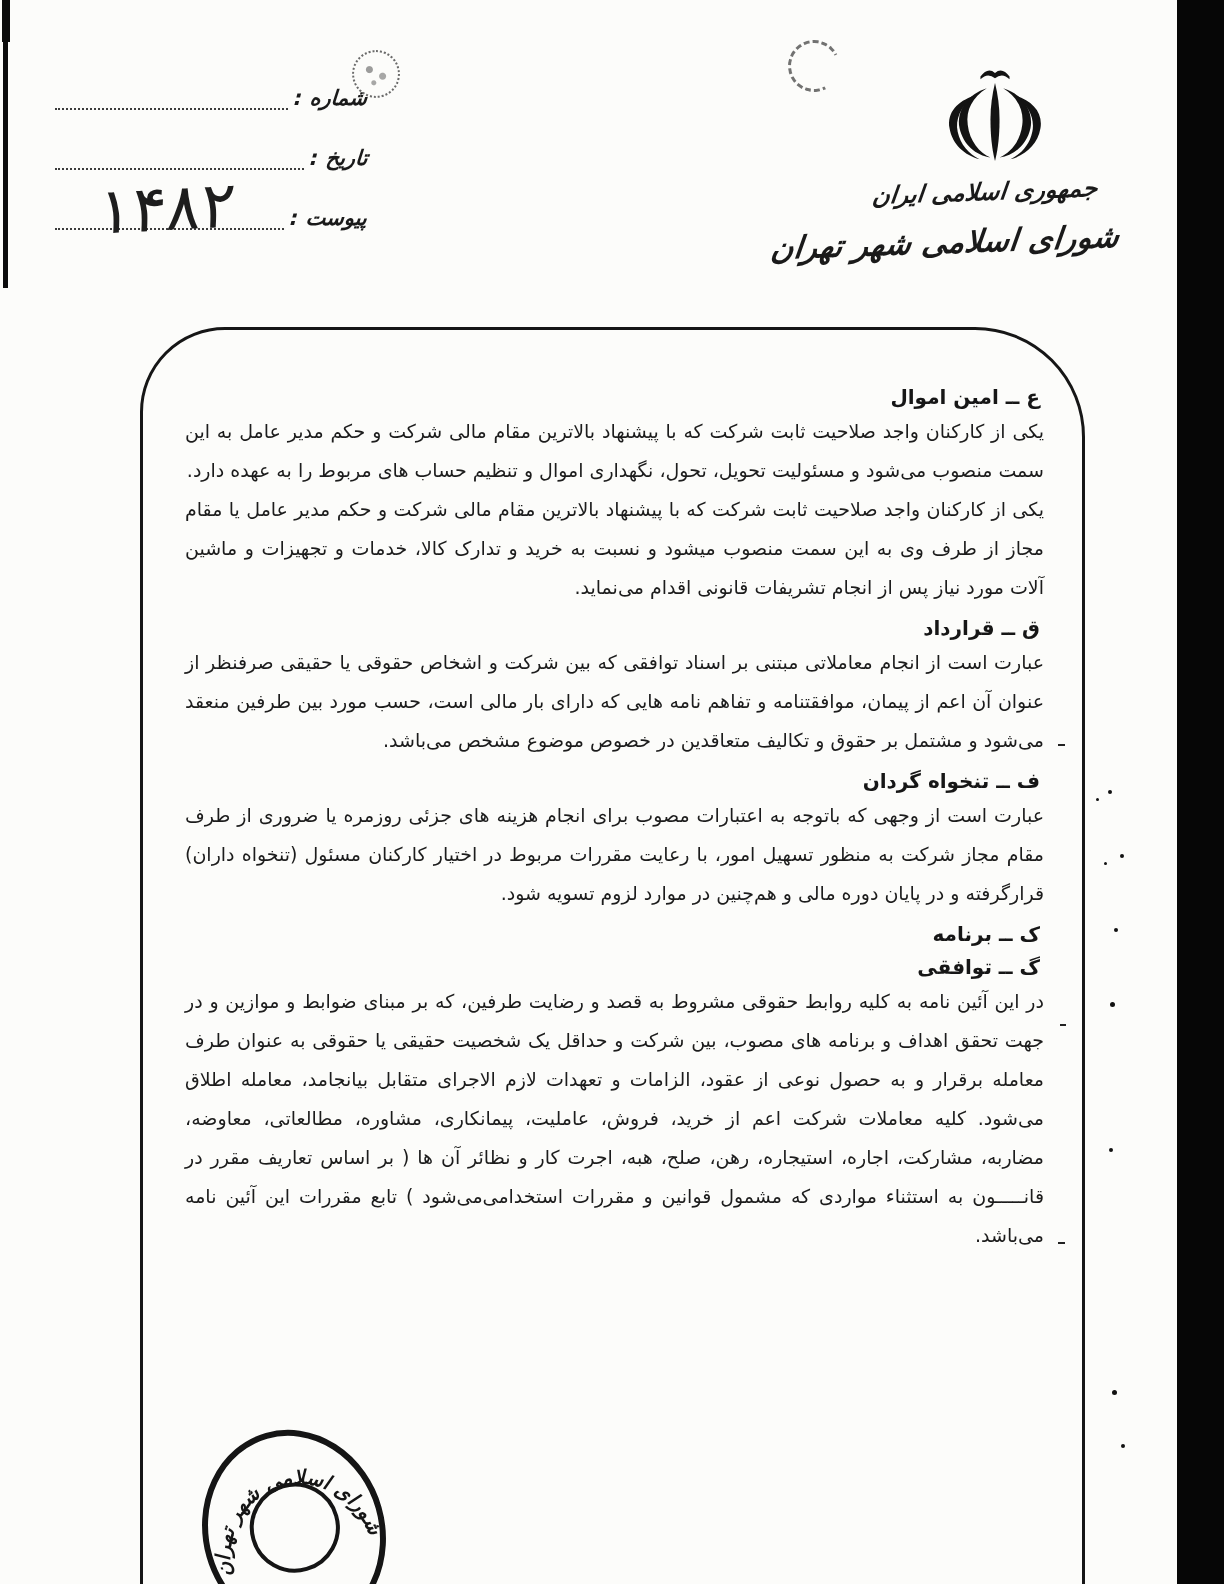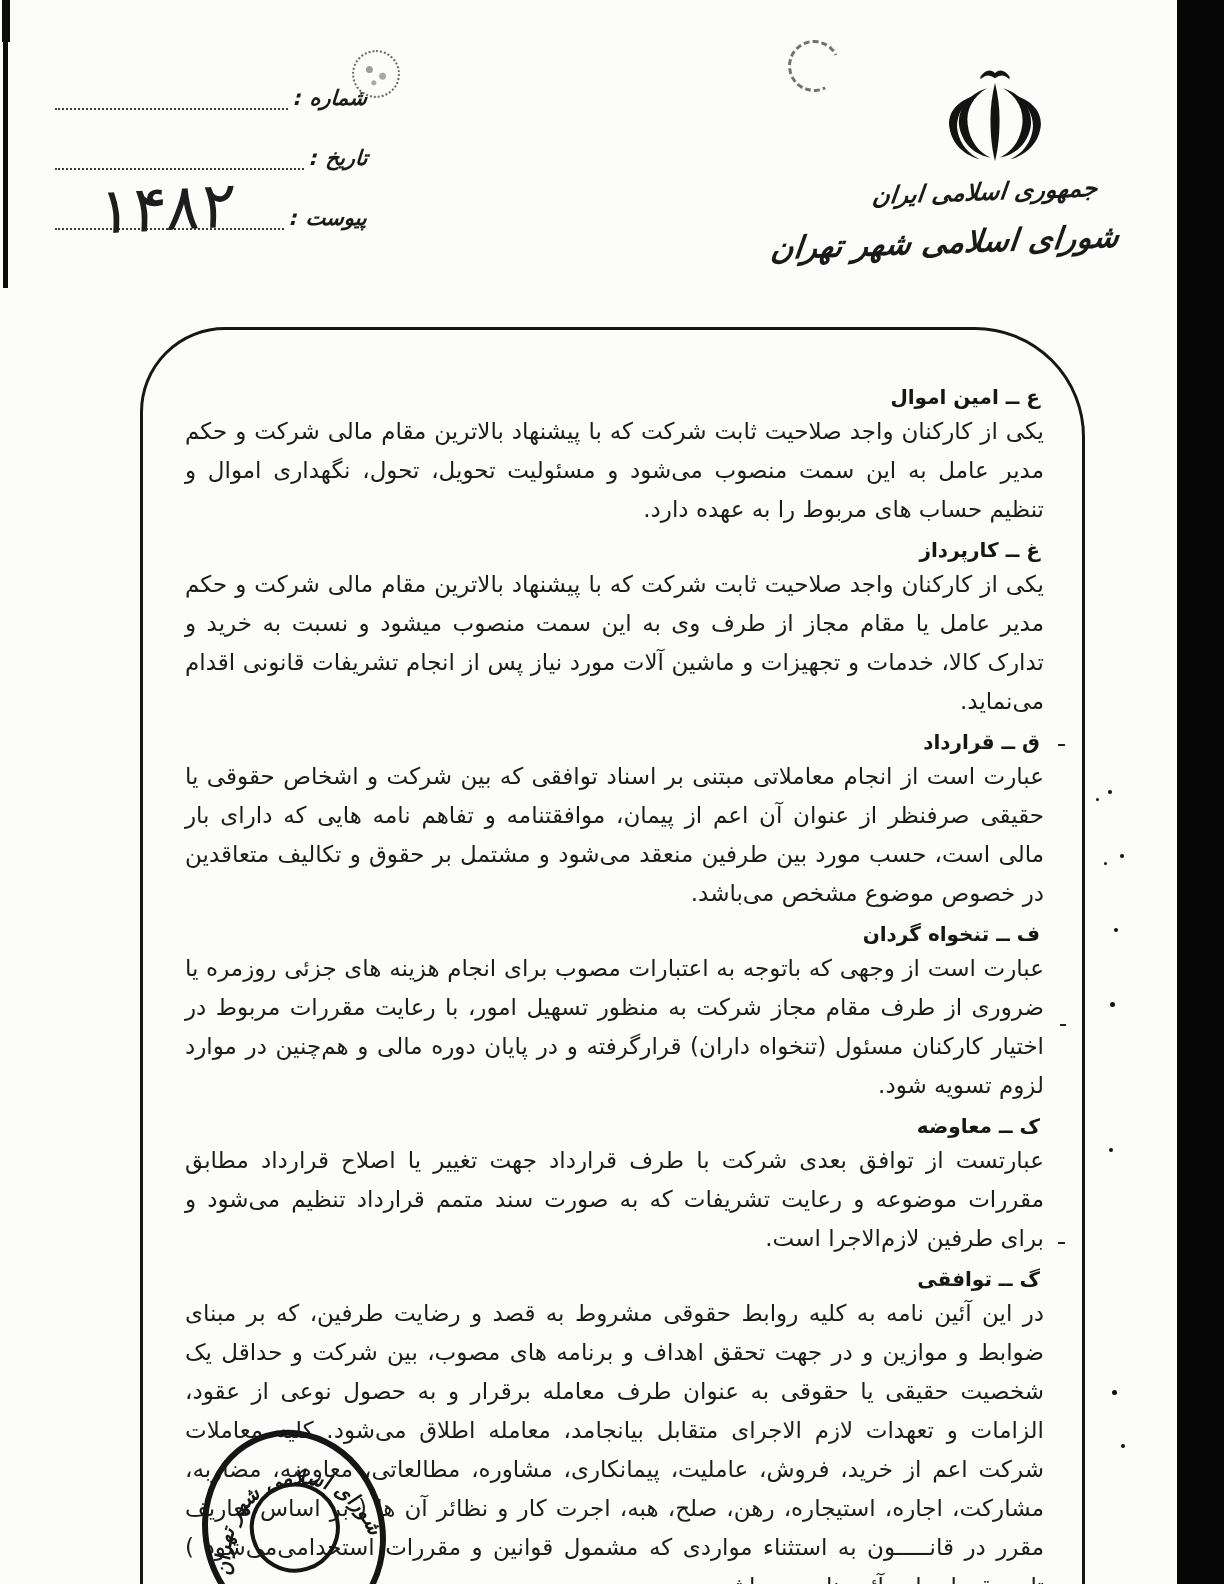--- a/index.html
+++ b/index.html
@@ -71,21 +71,21 @@
     border:3px solid #161616;
     border-radius:85px 110px 135px 120px;
     padding:46px 38px 28px 42px;
     direction:rtl;
   }
   .section-heading{
     font-size:20px;font-weight:bold;color:#161616;
     margin:9px 4px 3px 0;
   }
   .section-body{
-    font-size:23px;line-height:39px;color:#1c1c1c;
+    font-size:19px;line-height:39px;color:#1c1c1c;
     margin:0;text-align:justify;
   }
   
   .stamp{
     position:absolute;left:198px;top:1426px;width:192px;height:212px;
     transform:rotate(-16deg);
     z-index:2;
   }
 </style>
 </head>
@@ -131,37 +131,35 @@
   <div class="org-line2">شورای اسلامی شهر تهران</div>
 
   <div class="doc-box">
 
     <div class="section">
       <div class="section-heading">ع ــ امین اموال</div>
       <p class="section-body">یکی از کارکنان واجد صلاحیت ثابت شرکت که با پیشنهاد بالاترین مقام مالی شرکت و حکم مدیر عامل به این سمت منصوب می‌شود و مسئولیت تحویل، تحول، نگهداری اموال و تنظیم حساب های مربوط  را به عهده دارد.</p>
     </div>
 
     <div class="section">
-      <div class="section-heading">غ ــ کارپرداز</div>
       <p class="section-body">یکی از کارکنان واجد صلاحیت ثابت شرکت که با پیشنهاد بالاترین مقام مالی شرکت و حکم مدیر عامل یا مقام مجاز از طرف وی به این سمت منصوب میشود و نسبت به خرید و تدارک کالا، خدمات و تجهیزات و ماشین آلات مورد نیاز پس از انجام تشریفات قانونی اقدام می‌نماید.</p>
     </div>
 
     <div class="section">
       <div class="section-heading">ق ــ قرارداد</div>
       <p class="section-body">عبارت است از انجام معاملاتی مبتنی بر اسناد توافقی که بین شرکت و اشخاص حقوقی یا حقیقی صرفنظر از عنوان آن اعم از پیمان، موافقتنامه و تفاهم نامه هایی که دارای بار مالی است، حسب مورد بین طرفین منعقد می‌شود  و مشتمل بر حقوق و تکالیف متعاقدین در خصوص موضوع مشخص می‌باشد.</p>
     </div>
 
     <div class="section">
       <div class="section-heading">ف ــ تنخواه گردان</div>
       <p class="section-body">عبارت است از وجهی که باتوجه به اعتبارات مصوب برای انجام هزینه های جزئی روزمره یا ضروری از طرف مقام مجاز شرکت به منظور تسهیل امور، با رعایت مقررات مربوط  در اختیار کارکنان مسئول (تنخواه داران) قرارگرفته و در پایان دوره مالی و هم‌چنین در موارد لزوم تسویه شود.</p>
     </div>
 
     <div class="section">
-      <div class="section-heading">ک ــ معاوضه</div>
-      <p class="section-body">عبارتست از توافق بعدی شرکت با طرف قرارداد جهت تغییر یا اصلاح قرارداد مطابق مقررات موضوعه و رعایت تشریفات که به صورت سند متمم قرارداد تنظیم می‌شود و برای طرفین لازم‌الاجرا است.</p>
+      <div class="section-heading">ک ــ برنامه</div>
     </div>
 
     <div class="section">
       <div class="section-heading">گ ــ توافقی</div>
       <p class="section-body">در این آئین نامه به کلیه روابط حقوقی مشروط به قصد و رضایت طرفین، که بر مبنای ضوابط و موازین و در جهت تحقق اهداف و برنامه های مصوب، بین شرکت و حداقل یک شخصیت حقیقی یا حقوقی به عنوان طرف معامله برقرار و به حصول نوعی از عقود، الزامات و تعهدات لازم الاجرای متقابل بیانجامد، معامله اطلاق می‌شود. کلیه معاملات شرکت اعم از خرید، فروش، عاملیت، پیمانکاری، مشاوره، مطالعاتی، معاوضه، مضاربه، مشارکت، اجاره، استیجاره، رهن، صلح، هبه، اجرت کار و نظائر آن ها ( بر اساس تعاریف مقرر در قانـــــون به استثناء مواردی که مشمول قوانین و مقررات استخدامی‌می‌شود ) تابع مقررات این آئین نامه می‌باشد.</p>
     </div>
 
   </div>
 
   <div class="stamp">

